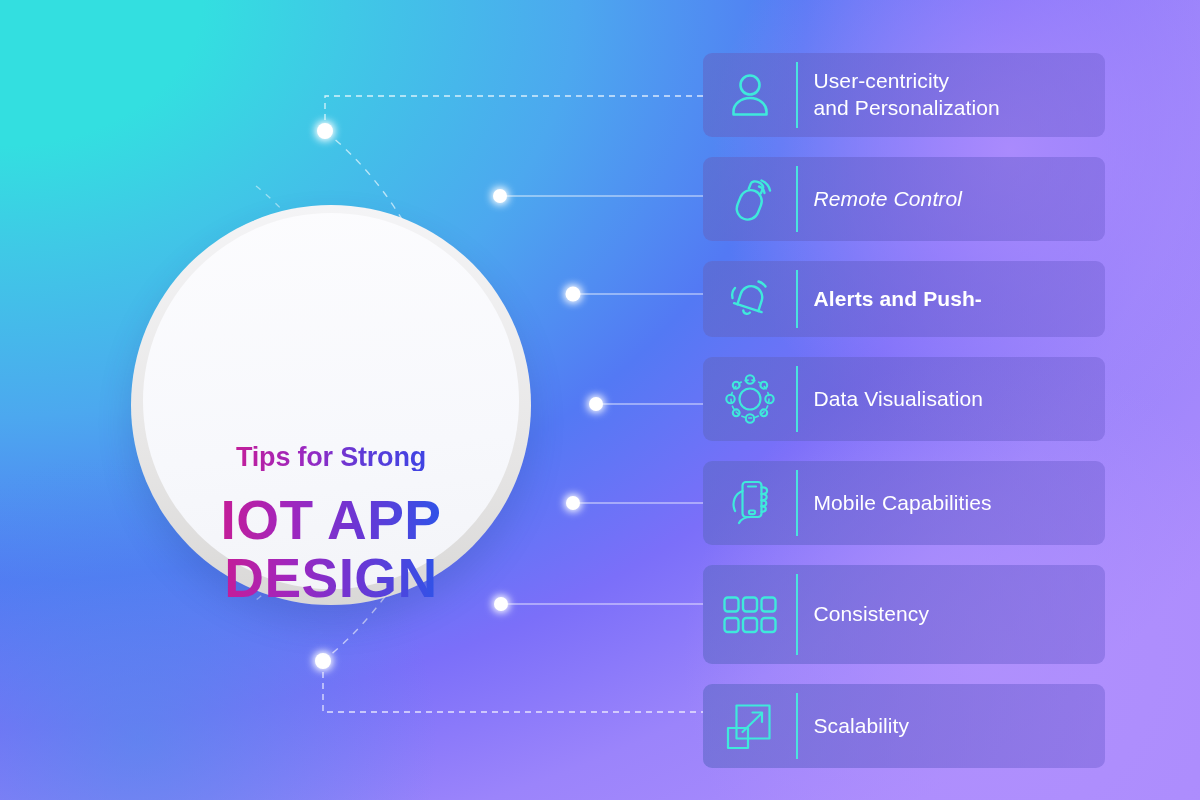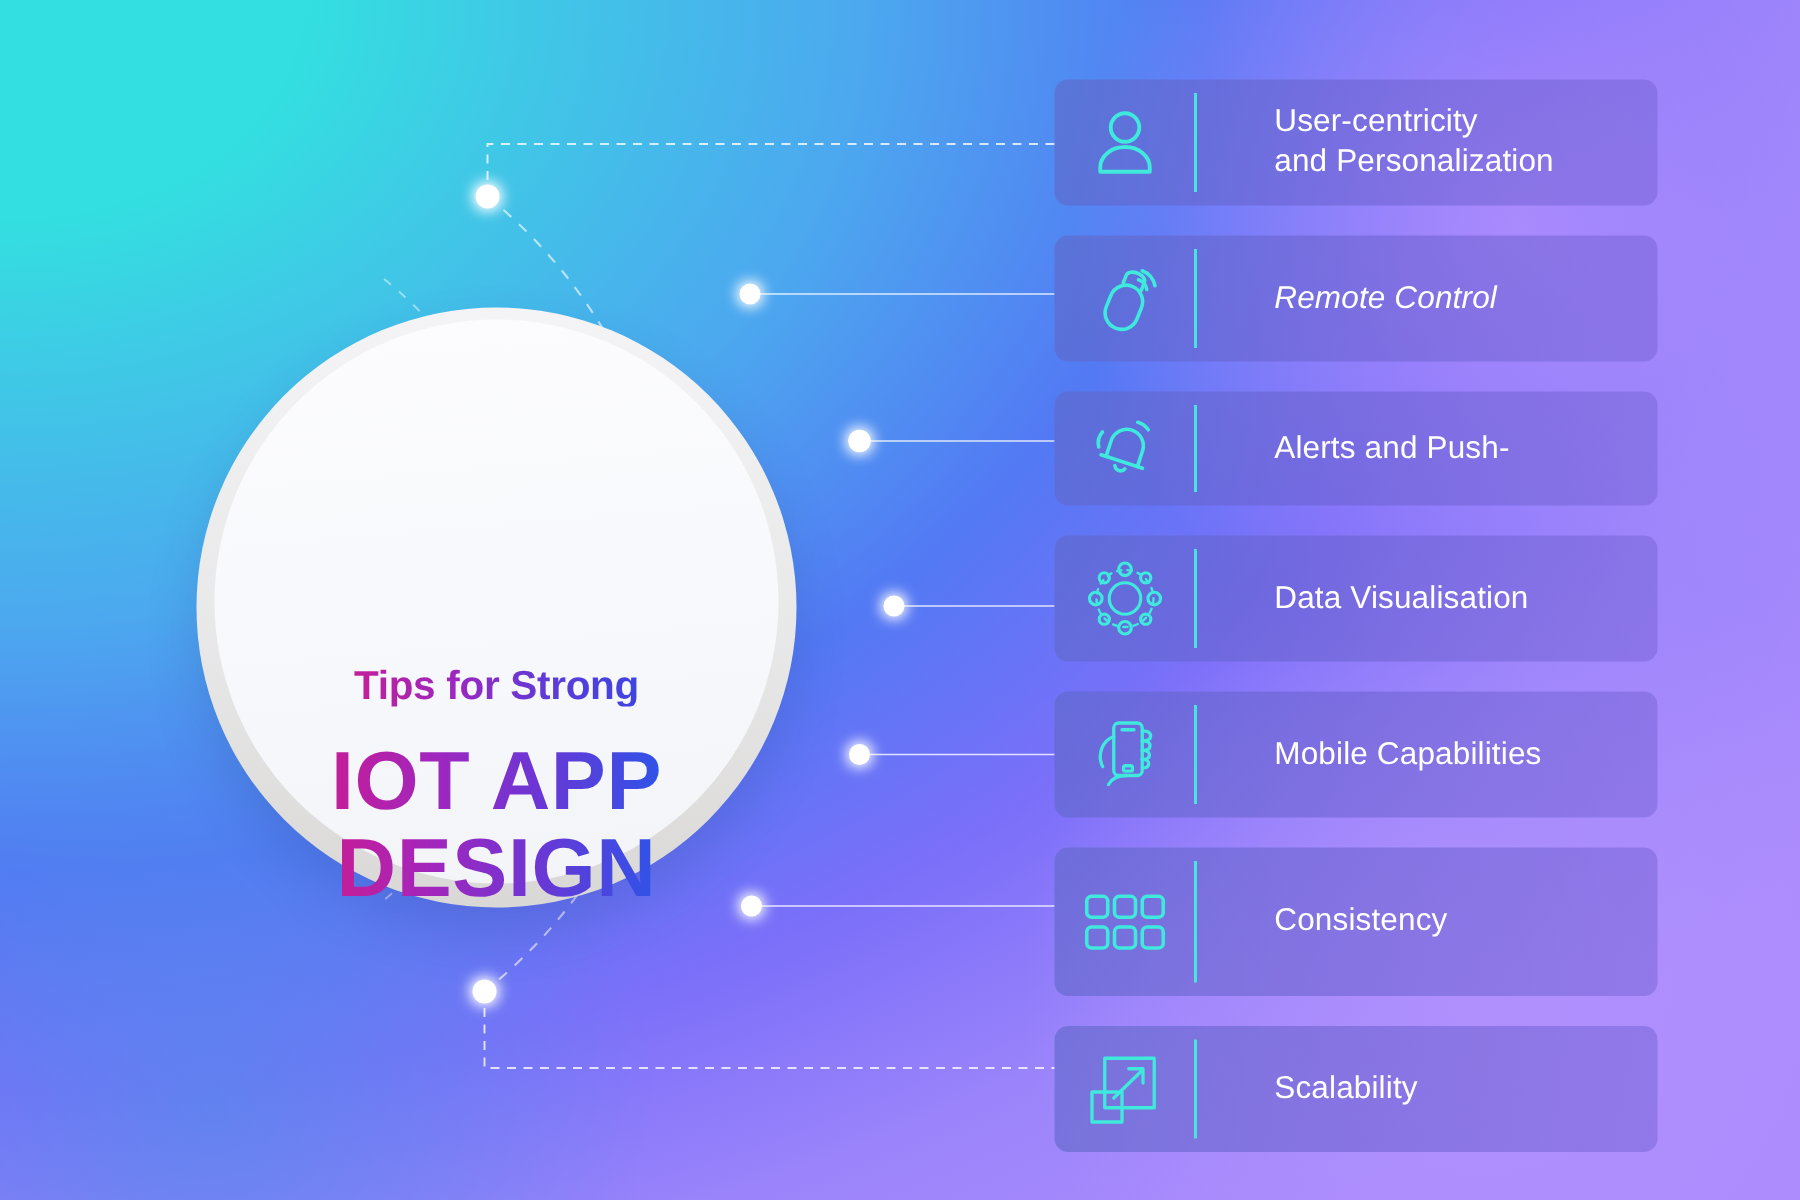--- a/index.html
+++ b/index.html
@@ -145,21 +145,20 @@
     background: #49e9dd;
     opacity: 0.95;
   }
   .card-label {
     flex: 1;
     padding: 0 18px 0 16px;
     color: #ffffff;
     font-size: 21px;
     line-height: 1.28;
     letter-spacing: 0.1px;
-    margin-left: 36px;
   }
   .card-label span { display: block; }
 </style>
 </head>
 <body>
 
 <div id="stage">
 
   <div class="bloom bloom-tr"></div>
   <div class="bloom bloom-br"></div>
@@ -238,21 +237,21 @@
           <path d="M33 13.5 a8 8 0 0 1 5.5 6.5"></path>
           <path d="M35.5 7.5 a14 14 0 0 1 8.5 10"></path>
         </svg>
       </div>
       <div class="card-rule"></div>
       <div class="card-label">
         <span>Remote Control</span>
       </div>
     </div>
 
-    <div class="card" style="height:76px;">
+    <div class="card" style="height:76px;font-weight:bold;">
       <div class="card-icon">
         <svg width="50" height="48" viewBox="0 0 50 48" fill="none" stroke="#3FE9DB" stroke-width="2.4" stroke-linecap="round" stroke-linejoin="round">
           <g transform="rotate(18 25 26)">
             <path d="M14 33 v-11 a11 11 0 0 1 22 0 v11"></path>
             <path d="M10.5 33 h29"></path>
             <path d="M21.5 37 a3.8 3.8 0 0 0 7 0"></path>
           </g>
           <path d="M10 13 a11 11 0 0 0 -2.5 10"></path>
           <path d="M33.5 6.5 a13 13 0 0 1 7 5"></path>
         </svg>

